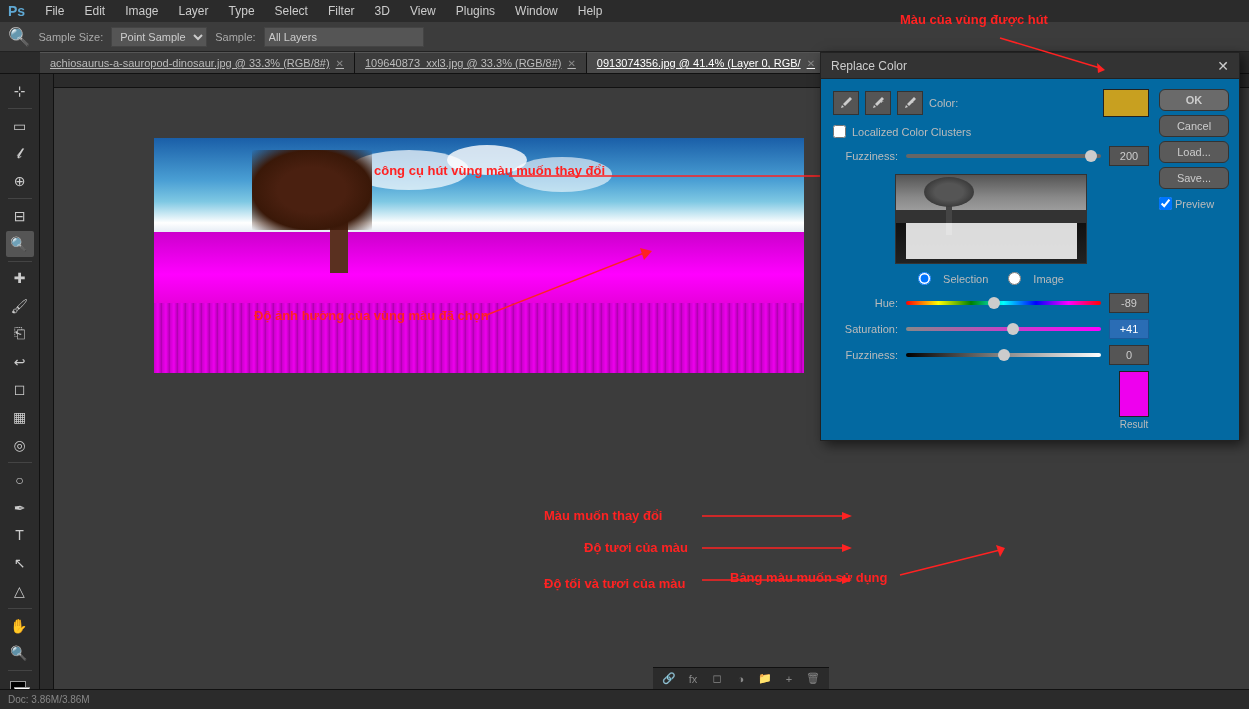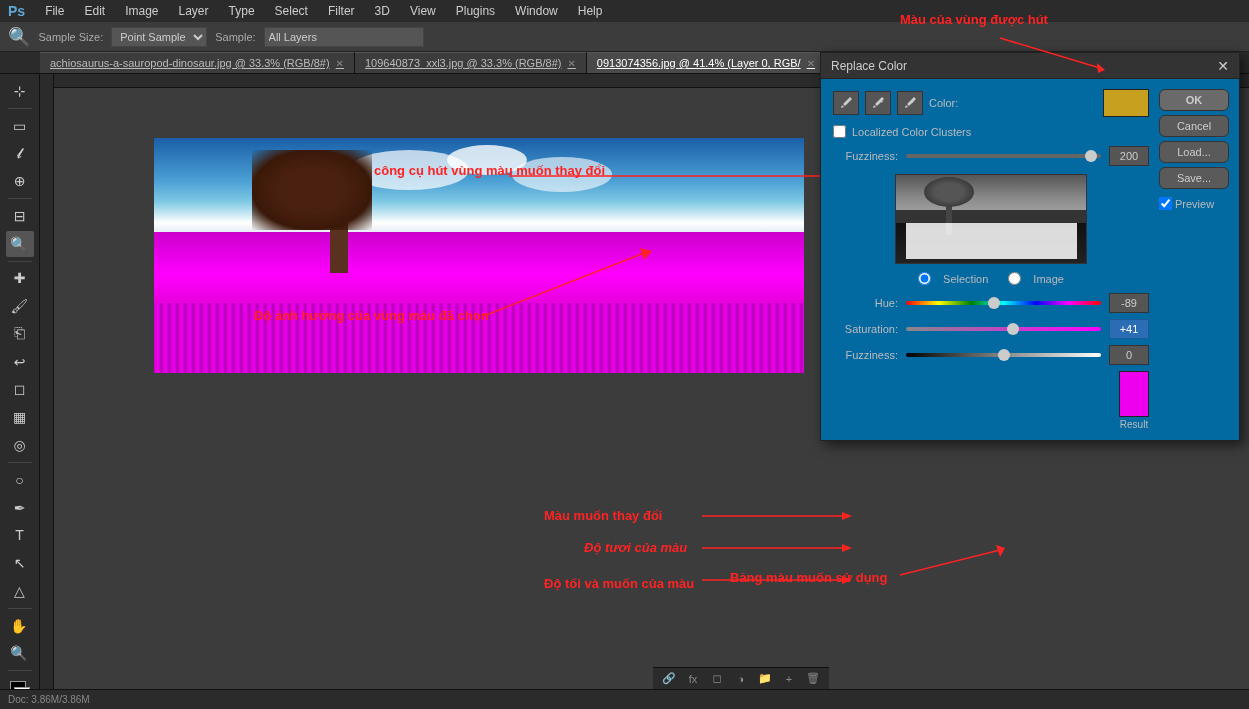--- a/index.html
+++ b/index.html
@@ -571,22 +571,22 @@
 
           <div style="position:absolute;top:5%;left:15%;width:120px;height:80px;background:radial-gradient(ellipse,#4a2010 40%,#3a1808 70%,transparent 100%);"></div>
 
           <div style="position:absolute;bottom:0;left:0;right:0;height:30%;background:repeating-linear-gradient(90deg,#cc00cc 0px,#ee00ee 4px,#aa00aa 8px);"></div>
         </div>
       </div>
 
       <div class="canvas-annotation" style="top:75px;left:320px;">công cụ hút vùng màu muốn thay đổi</div>
       <div class="canvas-annotation" style="top:220px;left:200px;">Độ ảnh hưởng của vùng màu đã chọn</div>
       <div class="canvas-annotation" style="top:420px;left:490px;">Màu muốn thay đổi</div>
-      <div class="canvas-annotation" style="top:452px;left:530px;font-style:italic;">Độ tươi của màu</div>
-      <div class="canvas-annotation" style="top:488px;left:490px;">Độ tối và muốn của màu</div>
+      <div class="canvas-annotation" style="top:452px;left:530px;">Độ tươi của màu</div>
+      <div class="canvas-annotation" style="top:488px;left:490px;">Độ tối và tươi của màu</div>
 
       <svg class="annotation-svg">
 
         <line x1="455" y1="88" x2="790" y2="88" stroke="#ff2222" stroke-width="1.5"></line>
         <polygon points="790,84 800,88 790,92" fill="#ff2222"></polygon>
 
         <line x1="430" y1="228" x2="590" y2="165" stroke="#ff2222" stroke-width="1.5"></line>
         <polygon points="586,160 598,163 590,172" fill="#ff2222"></polygon>
 
         <line x1="648" y1="428" x2="790" y2="428" stroke="#ff2222" stroke-width="1.5"></line>

